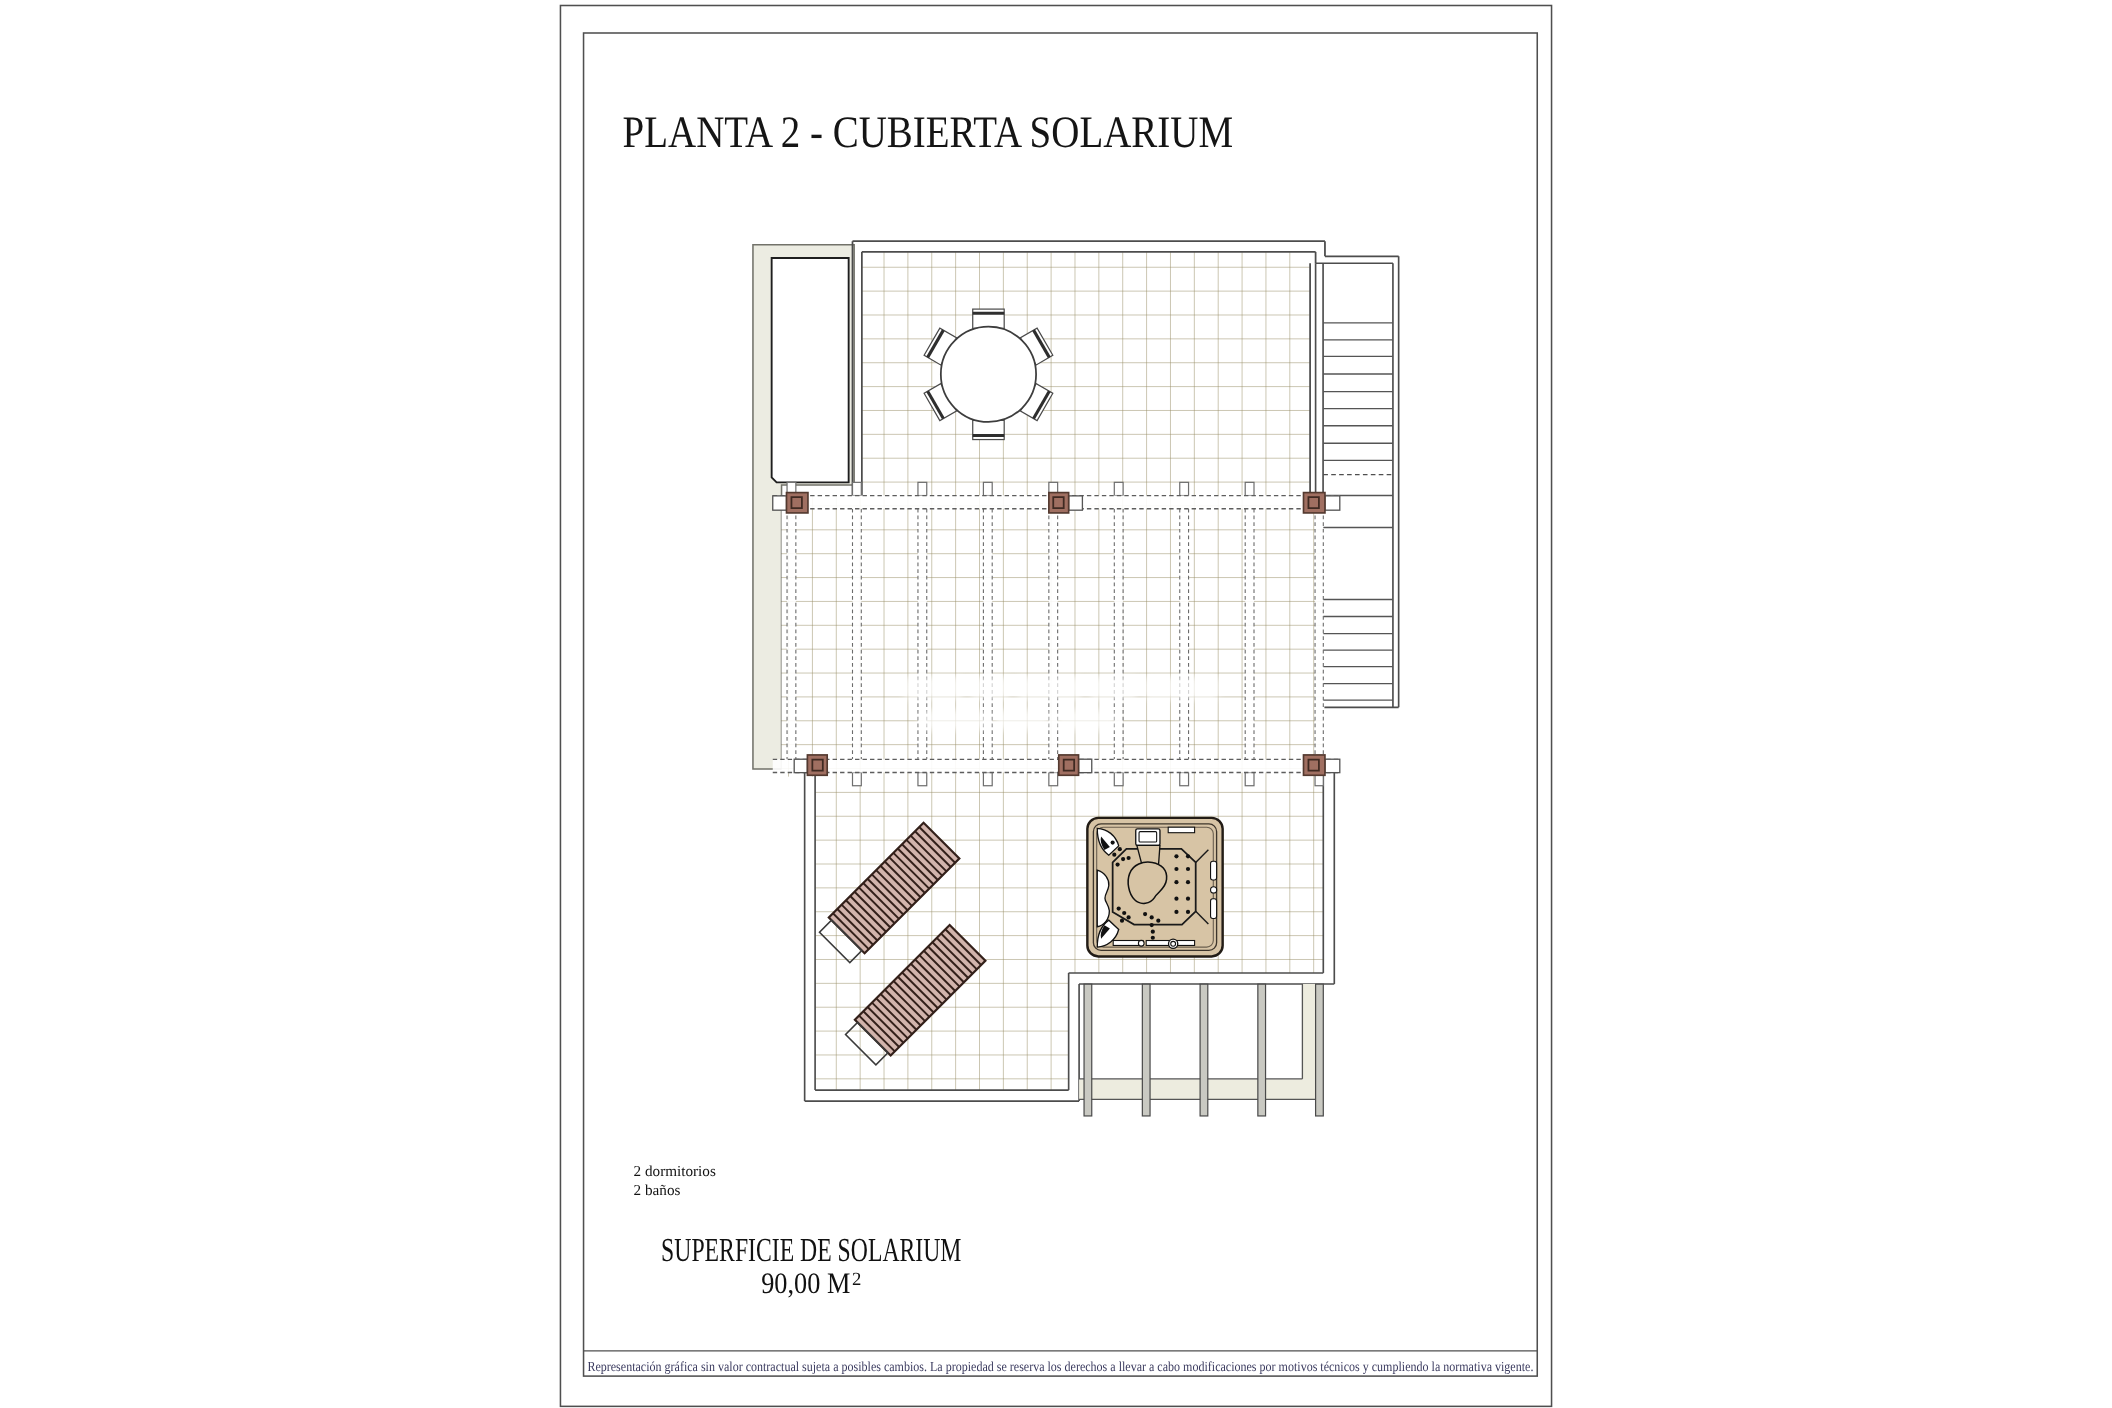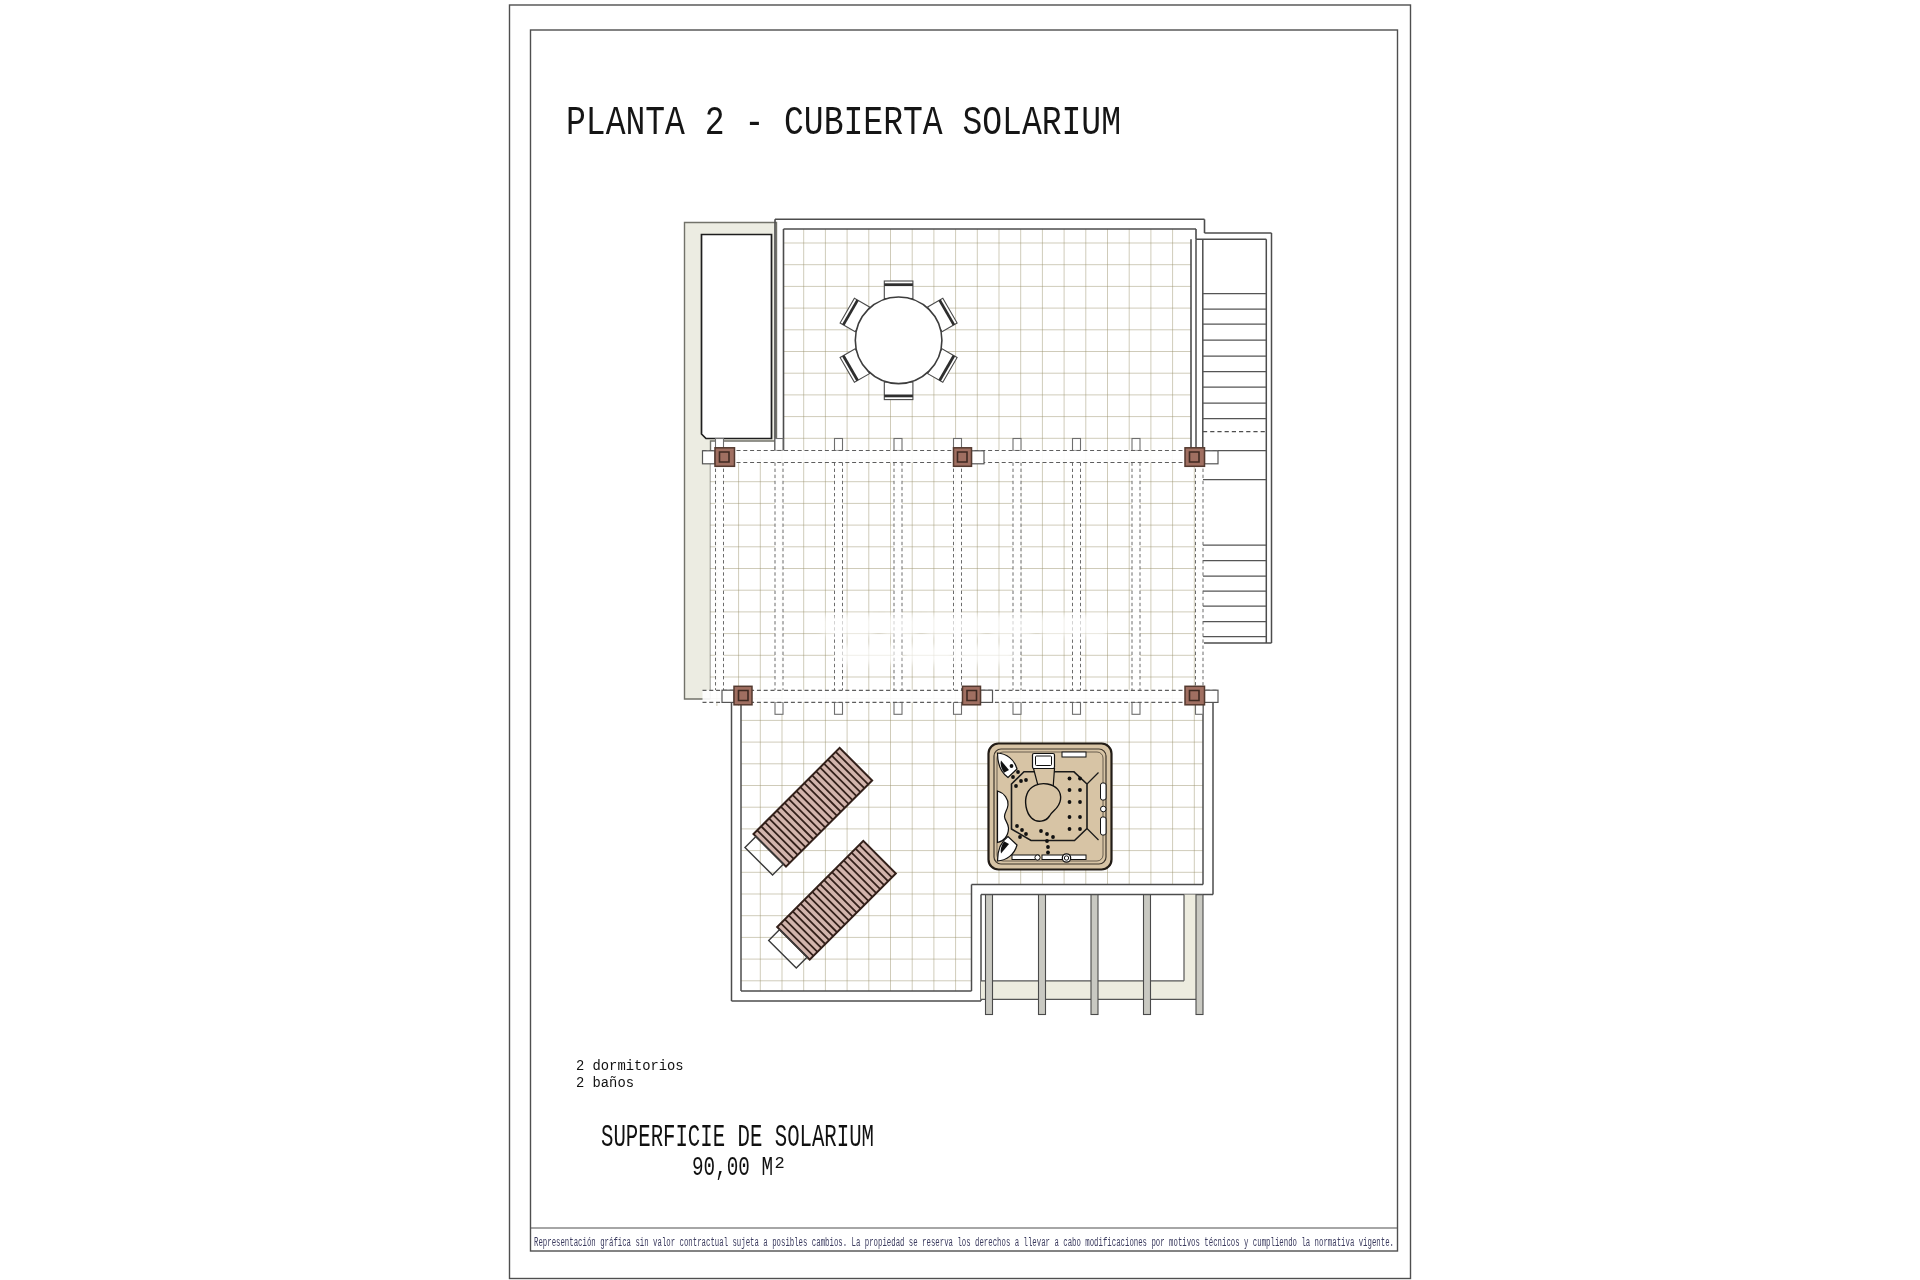--- a/index.html
+++ b/index.html
@@ -1,17 +1,17 @@
 <!DOCTYPE html>
 <html><head>
 <meta charset="utf-8">
 <style>
   html,body{margin:0;padding:0;background:#ffffff;}
   #page{position:relative;width:1920px;height:1280px;background:#ffffff;overflow:hidden;
-        font-family:Liberation Mono, monospace;}
+        font-family:Liberation Serif, serif;}
   svg{position:absolute;left:0;top:0;}
 </style>
 </head>
 <body>
 <div id="page">
 <svg width="1920" height="1280" viewBox="0 0 1920 1280">
 <defs>
   <pattern id="tiles" width="21.7" height="21.7" patternUnits="userSpaceOnUse" patternTransform="translate(781.5,220.8)">
     <rect width="21.7" height="21.7" fill="#ffffff"></rect>
     <path d="M21.7,0 L0,0 L0,21.7" fill="none" stroke="#968c64" stroke-width="0.9"></path>

